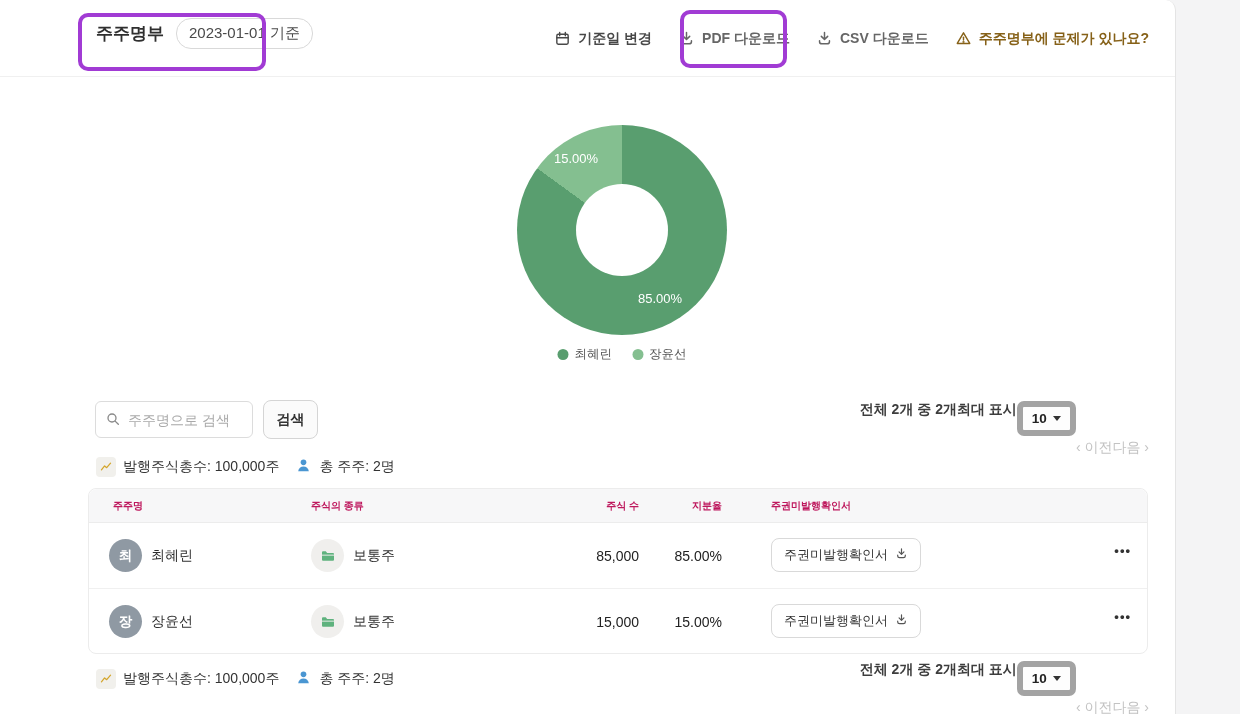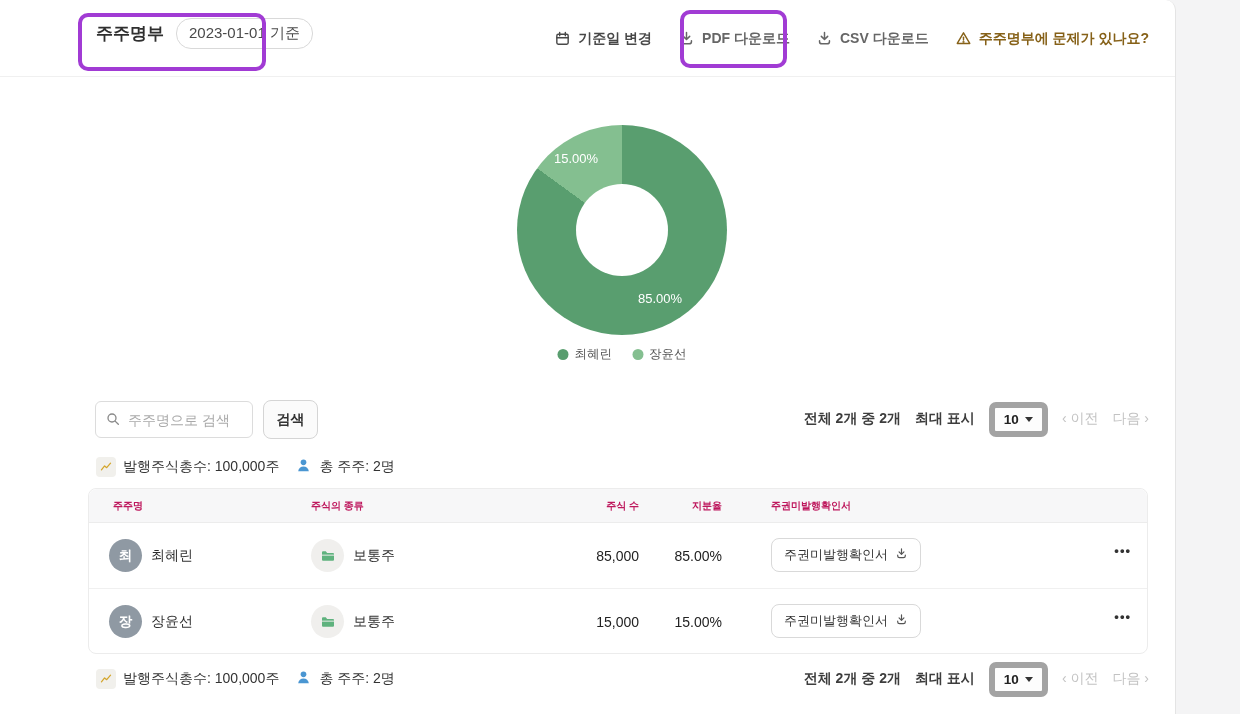--- a/index.html
+++ b/index.html
@@ -51,31 +51,31 @@
     border:1px solid #dcdcdc; border-radius:6px; padding:0 10px 0 32px;
     font-size:14px; color:#333; font-family:inherit; background:#fff;
   }
   .search-input::placeholder { color:#a9a9a9; }
   .search-icon { position:absolute; left:105px; top:411px; color:#8a8a8a; }
   .search-btn {
     position:absolute; left:263px; top:400px; width:55px; height:39px;
     border:1px solid #d5d5d5; border-radius:8px; background:#fbfbfb;
     font-size:14px; font-weight:700; color:#333; font-family:inherit; cursor:pointer;
   }
-  .pagination { position:absolute; right:26px; display:flex; align-items:center; gap:14px; font-size:14px; color:#3d3d3d; }
+  .pagination { position:absolute; right:26px; display:flex; align-items:flex-start; font-size:14px; color:#3d3d3d; }
   .pagination.top { top:401px; height:36px; }
   .pagination.bottom { top:661px; height:36px; }
   .pg-summary { font-weight:600; }
   .pg-max { font-weight:600; }
   .page-size-select {
     display:flex; align-items:center; gap:6px; border:6px solid #a3a3a3; border-radius:7px;
     background:#fdfdfd; padding:4px 9px; font-size:13.5px; font-weight:600; color:#222; cursor:pointer;
   }
   .caret-down { width:0; height:0; border-left:4px solid transparent; border-right:4px solid transparent; border-top:5px solid #333; }
-  .pg-prev,.pg-next { color:#c3c3c3; cursor:default; background:none; border:none; font-size:14px; font-family:inherit; white-space:nowrap; }
+  .pg-prev,.pg-next { color:#c3c3c3; cursor:default; background:none; border:none; font-size:14px; font-family:inherit; white-space:nowrap;margin-top:38px; }
 
   
   .stats { position:absolute; left:96px; display:flex; align-items:center; gap:16px; font-size:14px; color:#333; }
   .stats.top { top:455px; height:24px; }
   .stats.bottom { top:667px; height:24px; }
   .stat-item { display:flex; align-items:center; gap:7px; white-space:nowrap; }
   .mini-chart-icon { width:20px; height:20px; border-radius:4px; background:#f1f0ec; display:flex; align-items:center; justify-content:center; }
   .person-icon { color:#4a96d2; }
 
   

